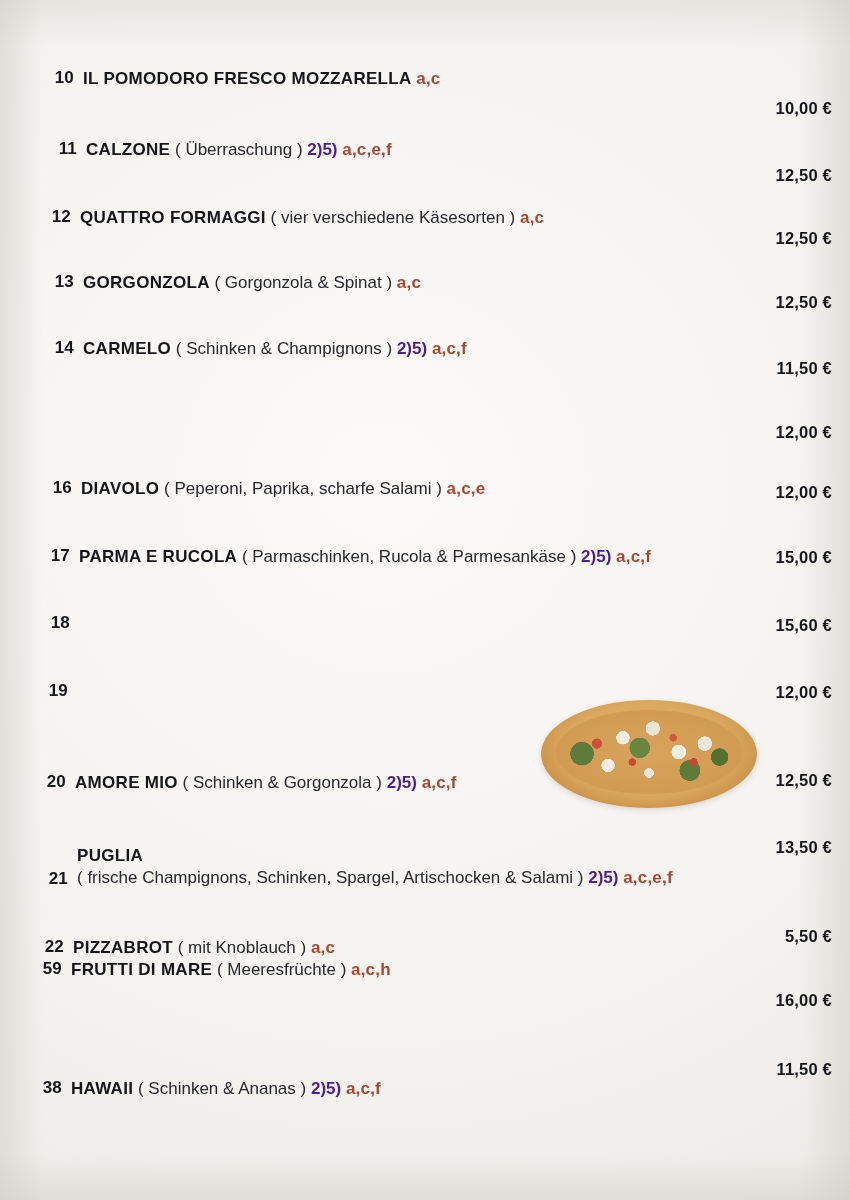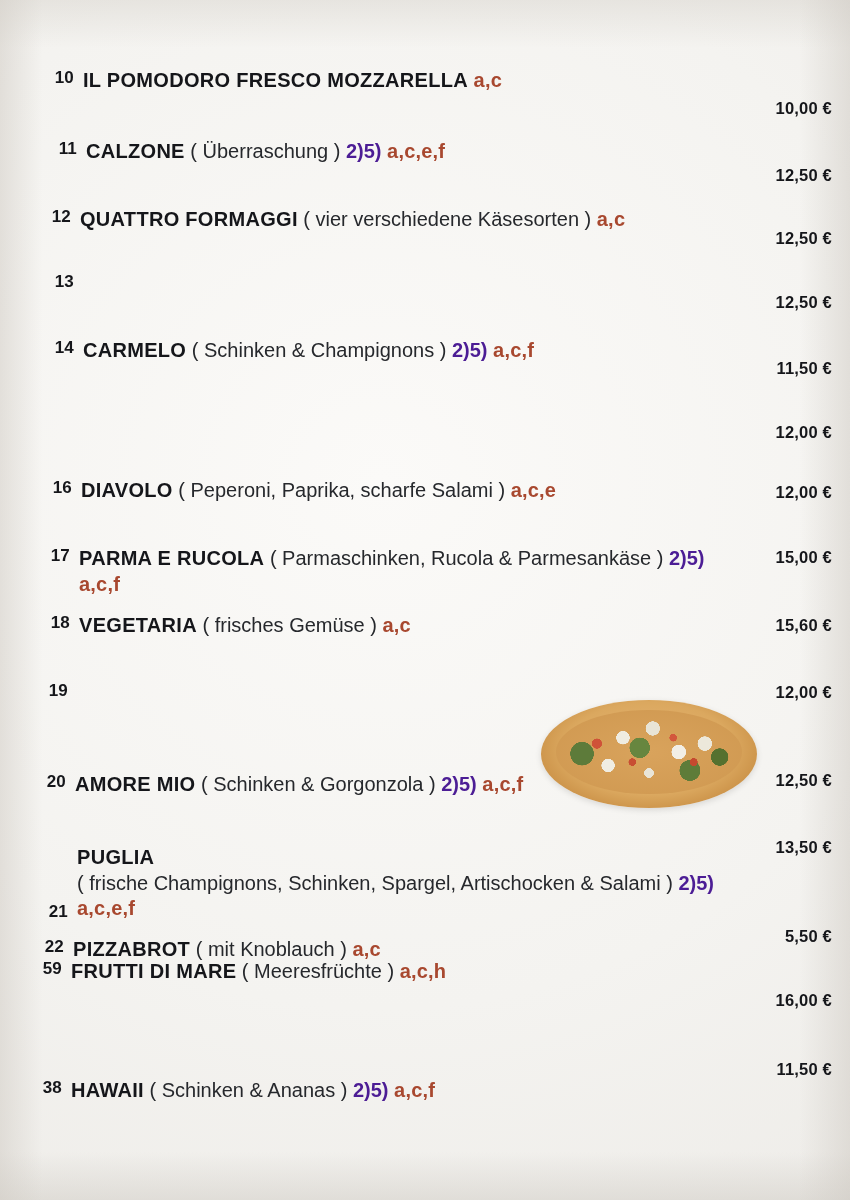--- a/index.html
+++ b/index.html
@@ -46,21 +46,21 @@
     font-weight: bold;
     font-size: 17px;
     color: #15161a;
     width: 30px;
     text-align: right;
     flex: 0 0 auto;
     letter-spacing: 0.2px;
   }
   .body {
     margin-left: 9px;
-    font-size: 20px;
+    font-size: 17px;
     line-height: 1.28;
     color: #15161a;
     max-width: 660px;
   }
   .name {
     font-weight: bold;
     letter-spacing: 0.3px;
   }
   .desc {
     font-weight: normal;
@@ -144,20 +144,21 @@
   <div class="price" style="top:166px;">12,50 €</div>
 
   <div class="row" style="left:41px; top:207px;">
     <span class="num">12</span>
     <span class="body"><span class="name">QUATTRO FORMAGGI</span> <span class="desc">( vier verschiedene Käsesorten )</span> <span class="alg">a,c</span></span>
   </div>
   <div class="price" style="top:229px;">12,50 €</div>
 
   <div class="row" style="left:44px; top:272px;">
     <span class="num">13</span>
+    <span class="body"><span class="name">GORGONZOLA</span> <span class="desc">( Gorgonzola &amp; Spinat )</span> <span class="alg">a,c</span></span>
   </div>
   <div class="price" style="top:293px;">12,50 €</div>
 
   <div class="row" style="left:44px; top:338px;">
     <span class="num">14</span>
     <span class="body"><span class="name">CARMELO</span> <span class="desc">( Schinken &amp; Champignons )</span> <span class="marks">2)5)</span> <span class="alg">a,c,f</span></span>
   </div>
   <div class="price" style="top:359px;">11,50 €</div>
 
   <div class="price" style="top:423px;">12,00 €</div>
@@ -169,21 +170,20 @@
   <div class="price" style="top:483px;">12,00 €</div>
 
   <div class="row" style="left:40px; top:546px;">
     <span class="num">17</span>
     <span class="body"><span class="name">PARMA E RUCOLA</span> <span class="desc">( Parmaschinken, Rucola &amp; Parmesankäse )</span> <span class="marks">2)5)</span> <span class="alg">a,c,f</span></span>
   </div>
   <div class="price" style="top:548px;">15,00 €</div>
 
   <div class="row" style="left:40px; top:613px;">
     <span class="num">18</span>
-    <span class="body"><span class="name">VEGETARIA</span> <span class="desc">( frisches Gemüse )</span> <span class="alg">a,c</span></span>
   </div>
   <div class="price" style="top:616px;">15,60 €</div>
 
   <div class="row" style="left:38px; top:681px; width:530px;">
     <span class="num">19</span>
   </div>
   <div class="price" style="top:683px;">12,00 €</div>
 
   <div class="row" style="left:36px; top:772px;">
     <span class="num">20</span>

